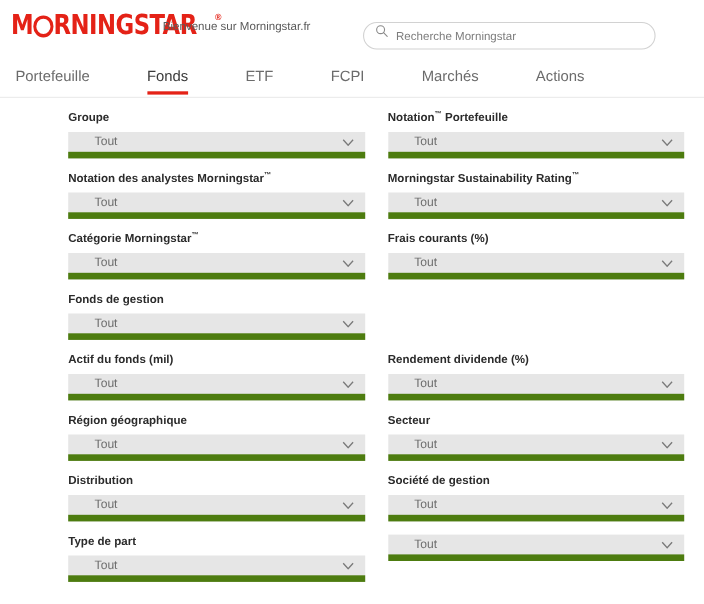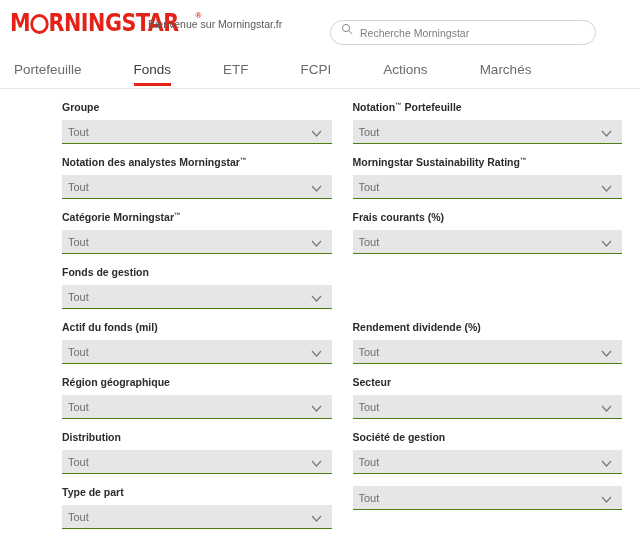--- a/index.html
+++ b/index.html
@@ -147,24 +147,24 @@
     color: #2b2b2b;
     margin-bottom: 6px;
     line-height: 13px;
     white-space: nowrap;
   }
   .filter-select {
     position: relative;
     height: 24px;
     background: #e6e6e6;
     border: none;
-    border-bottom: 1px solid #4d7c0f;
+    border-bottom: 6px solid #4d7c0f;
     display: flex;
     align-items: center;
-    padding: 0 6px;
+    padding: 0 24px;
     cursor: pointer;
   }
   .filter-value {
     font-size: 11px;
     color: #6e6e6e;
   }
   .chevron {
     position: absolute;
     right: 10px;
     top: 50%;
@@ -203,22 +203,22 @@
     <input class="search-input" type="text" placeholder="Recherche Morningstar" style="">
   </div>
 </div>
 
 <div class="nav">
   <div class="nav-inner">
     <div class="nav-item"><span>Portefeuille</span></div>
     <div class="nav-item active"><span>Fonds</span></div>
     <div class="nav-item"><span>ETF</span></div>
     <div class="nav-item"><span>FCPI</span></div>
+    <div class="nav-item"><span>Marchés</span></div>
     <div class="nav-item"><span>Actions</span></div>
-    <div class="nav-item"><span>Marchés</span></div>
 
   </div>
 </div>
 
 <div class="filters">
 
   <div class="filter-row">
     <div class="filter-cell">
       <div class="filter-label">Groupe</div>
       <div class="filter-select">

